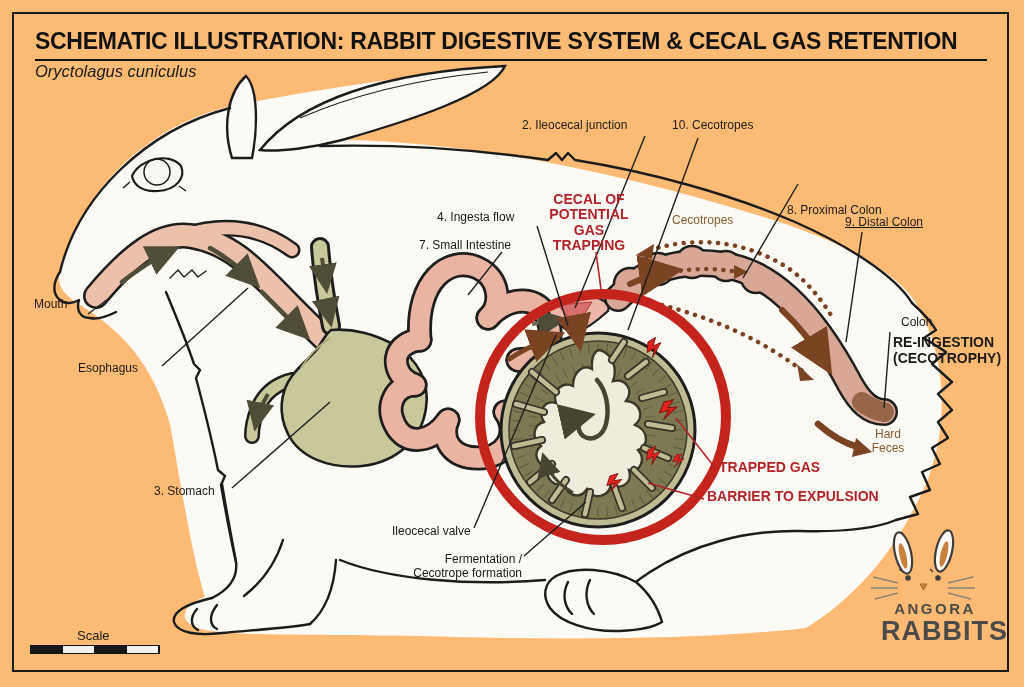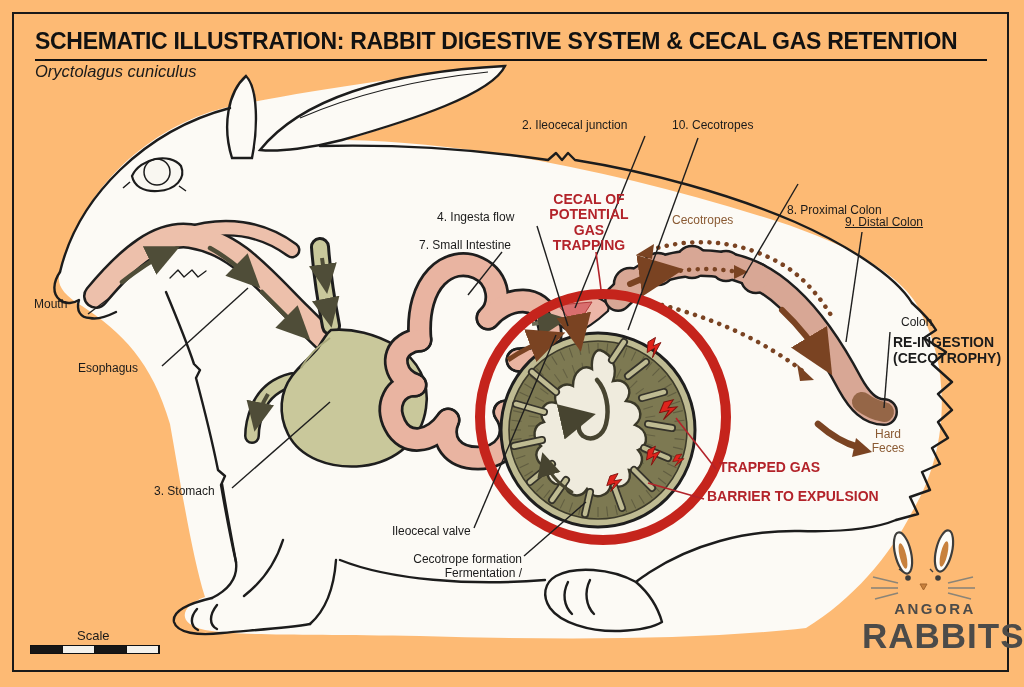--- a/index.html
+++ b/index.html
@@ -17,21 +17,21 @@
   .center{text-align:center;}
   .right{text-align:right;}
   .bold{font-weight:bold;}
   .sm{font-size:13px;}
   .scalebar{position:absolute;left:30px;top:645px;width:128px;height:7px;border:1px solid #111;
             display:flex;box-sizing:content-box;}
   .scalebar span{flex:1 1 25%;}
   .sb-dark{background:#161616;} .sb-light{background:#f4f2ec;border-left:1px solid #111;border-right:1px solid #111;}
   .logo1{position:absolute;left:873px;top:600px;width:124px;text-align:center;font-size:15px;
          font-weight:bold;letter-spacing:2.5px;color:#4c4b49;}
-  .logo2{position:absolute;left:862px;top:616px;width:146px;text-align:center;font-size:35px;
+  .logo2{position:absolute;left:862px;top:616px;width:146px;text-align:right;font-size:27px;
          font-weight:bold;letter-spacing:1px;color:#4c4b49;}
 </style>
 </head>
 <body>
 
 <div class="stage">
 
   <svg class="art" width="1024" height="687" viewBox="0 0 1024 687">
     <defs>
       <marker id="mo" markerWidth="8" markerHeight="8" refX="5.5" refY="3.5" orient="auto">
@@ -412,22 +412,22 @@
     <div>Feces</div>
   </div>
 
   <div class="lbl red-anno" style="left:719px;top:460px;">TRAPPED GAS</div>
   <div class="lbl red-anno" style="left:707px;top:489px;">
     <div>BARRIER TO EXPULSION</div>
   </div>
 
   <div class="lbl" style="left:392px;top:525px;">Ileocecal valve</div>
   <div class="lbl right" style="left:370px;top:553px;width:152px;">
+    <div>Fermentation /</div>
     <div>Cecotrope formation</div>
-    <div>Fermentation /</div>
   </div>
 
   <div class="lbl sm" style="left:77px;top:628px;">Scale</div>
   <div class="scalebar">
     <span class="sb-dark"></span>
       <span class="sb-light"></span>
       <span class="sb-dark"></span>
       <span class="sb-light"></span>
   </div>
 

